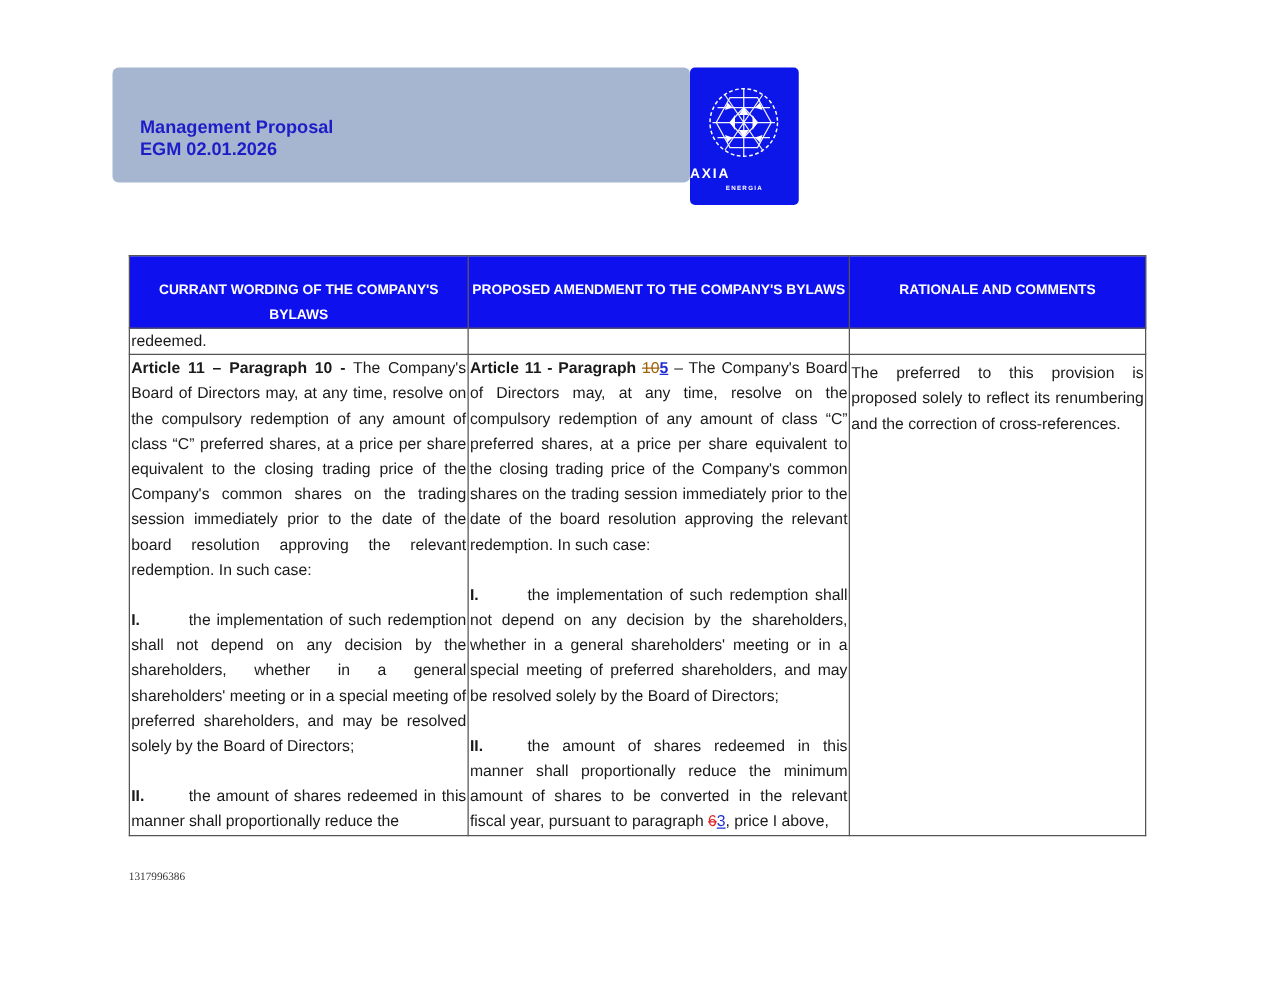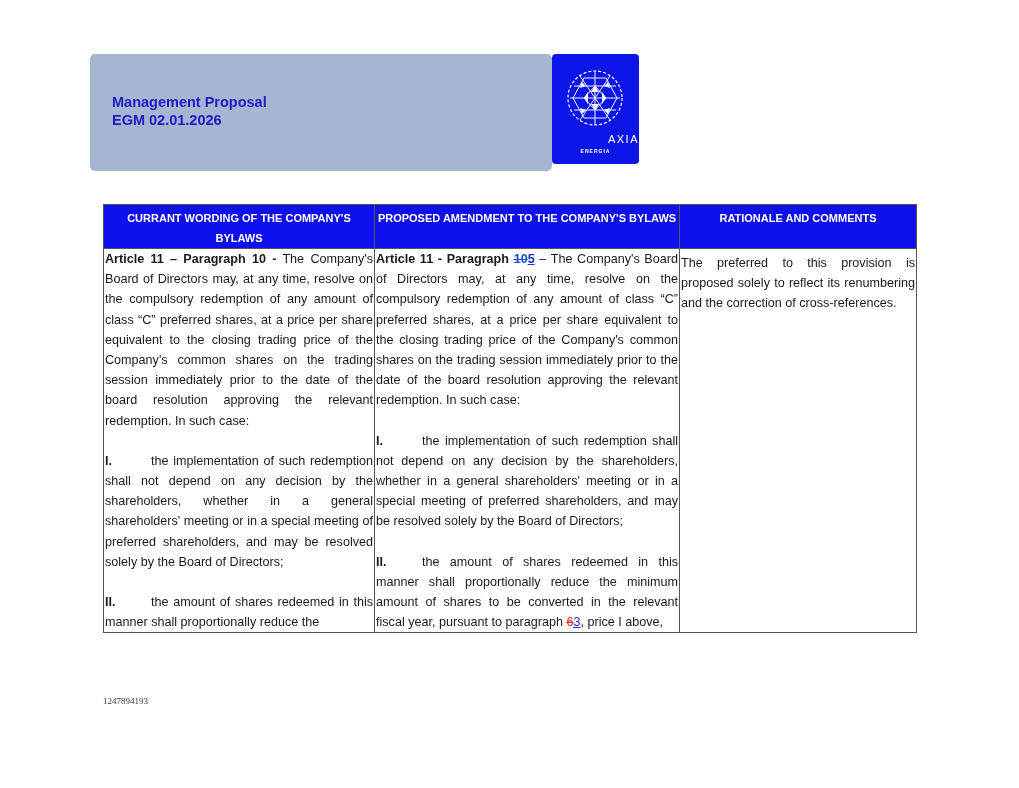--- a/index.html
+++ b/index.html
@@ -1,30 +1,30 @@
 <!DOCTYPE html>
 <html><head>
 <meta charset="utf-8">
 <style>
   html, body { margin: 0; padding: 0; background: #ffffff; }
   body { width: 1019px; height: 788px; position: relative; overflow: hidden; font-family: "Liberation Sans", sans-serif; }
 
-  .banner { position: absolute; left: 90px; top: 54px; width: 462px; height: 117px; background: #a6b5d0; border-radius: 5px; }
+  .banner { position: absolute; left: 90px; top: 54px; width: 462px; height: 92px; background: #a6b5d0; border-radius: 5px; }
   .banner-title { position: absolute; left: 22px; top: 39px; color: #1d1dc8; font-weight: bold; font-size: 14.5px; line-height: 18px; }
   .logo { position: absolute; left: 552px; top: 54px; width: 87px; height: 110px; background: #0d16e8; border-radius: 4px; }
   .logo svg { position: absolute; left: 14px; top: 14px; }
-  .logo-name { position: absolute; left: 0; width: 87px; top: 79px; text-align: right; color: #fff; font-weight: normal; font-size: 11px; letter-spacing: 1.5px; }
+  .logo-name { position: absolute; left: 0; width: 87px; top: 79px; text-align: left; color: #fff; font-weight: bold; font-size: 11px; letter-spacing: 1.5px; }
   .logo-sub { position: absolute; left: 0; width: 87px; top: 94px; text-align: center; color: #fff; font-weight: bold; font-size: 5px; letter-spacing: 1px; }
 
   table.doc { position: absolute; left: 103px; top: 204px; width: 813px; border-collapse: collapse; table-layout: fixed; }
   table.doc td, table.doc th { border: 1px solid #555; vertical-align: top; padding: 0 1px; font-size: 12.6px; line-height: 20.2px; color: #1a1a1a; }
-  table.doc th { background: #0f10ee; color: #fff; font-weight: bold; font-size: 11px; text-transform: uppercase; font-variant: small-caps; text-align: center; padding-top: 3px; height: 38px; line-height: 20px; }
+  table.doc th { background: #0f10ee; color: #fff; font-weight: bold; font-size: 11px; text-transform: uppercase; font-variant: small-caps; text-align: center; padding-top: 17px; height: 38px; line-height: 20px; }
   .just { text-align: justify; }
   .gap { height: 20px; }
-  .del { color: #1d4ed8; text-decoration: line-through; font-weight: bold; }
+  .del { color: #a16207; text-decoration: line-through; font-weight: normal; }
   .ins { color: #1d2bd4; text-decoration: underline; font-weight: bold; }
   .del-n { color: #e0262a; text-decoration: line-through; }
   .ins-n { color: #1d2bd4; text-decoration: underline; }
   .footer-id { position: absolute; left: 103px; top: 696px; font-family: "Liberation Serif", serif; font-size: 9px; color: #333; }
 </style>
 </head>
 <body>
 
 <div class="banner">
   <div class="banner-title">
@@ -65,20 +65,25 @@
     </colgroup>
   <thead>
     <tr>
       <th>Currant wording of the Company's Bylaws</th>
       <th>proposed amendment to the Company's Bylaws</th>
       <th>Rationale And Comments</th>
     </tr>
   </thead>
   <tbody>
     <tr>
+      <td>redeemed.</td>
+      <td></td>
+      <td></td>
+    </tr>
+    <tr>
       <td class="just">
         <div class="just"><b>Article 11 – Paragraph 10 -</b><span> The Company's Board of Directors may, at any time, resolve on the compulsory redemption of any amount of class “C” preferred shares, at a price per share equivalent to the closing trading price of the Company's common shares on the trading session immediately prior to the date of the board resolution approving the relevant redemption. In such case:</span></div>
         <div class="gap"></div>
         <div class="just"><b style="display:inline-block;width:46px">I.</b><span>the implementation of such redemption shall not depend on any decision by the shareholders, whether in a general shareholders' meeting or in a special meeting of preferred shareholders, and may be resolved solely by the Board of Directors;</span></div>
         <div class="gap"></div>
         <div class="just"><b style="display:inline-block;width:46px">II.</b><span>the amount of shares redeemed in this manner shall proportionally reduce the</span></div>
       </td>
       <td class="just">
         <div class="just"><b><span>Article 11 - Paragraph </span><span class="del">10</span><span class="ins">5</span></b><span> –</span><span> The Company's Board of Directors may, at any time, resolve on the compulsory redemption of any amount of class “C” preferred shares, at a price per share equivalent to the closing trading price of the Company's common shares on the trading session immediately prior to the date of the board resolution approving the relevant redemption. In such case:</span></div>
         <div class="gap"></div>
@@ -86,13 +91,13 @@
         <div class="gap"></div>
         <div class="just"><b style="display:inline-block;width:46px">II.</b><span>the amount of shares redeemed in this manner shall proportionally reduce the minimum amount of shares to be converted in the relevant fiscal year, pursuant to paragraph </span><span class="del-n">6</span><span class="ins-n">3</span><span>, price I above,</span></div>
       </td>
       <td class="just">
         <div class="just" style="padding-top:4px">The preferred to this provision is proposed solely to reflect its renumbering and the correction of cross-references.</div>
       </td>
     </tr>
   </tbody>
 </table>
 
-<div class="footer-id">1247894193</div>
+<div class="footer-id">1317996386</div>
 
 </body></html>

